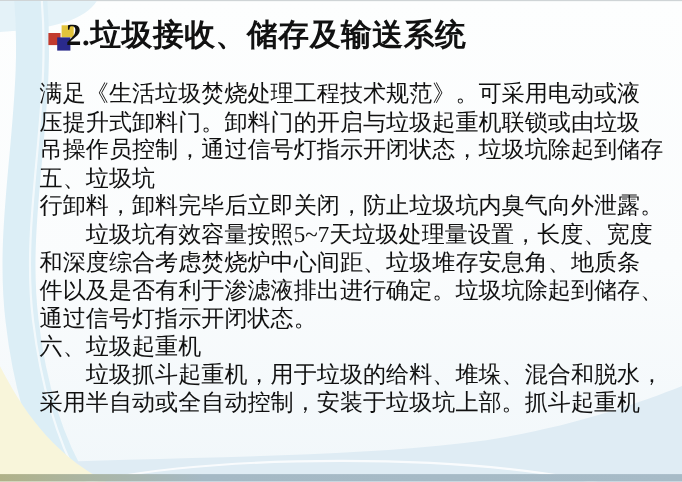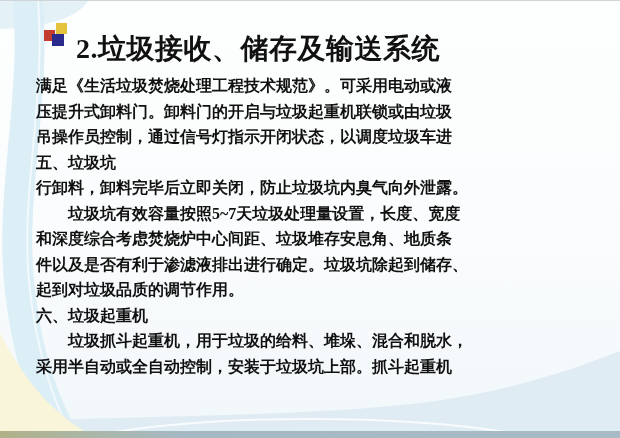--- a/index.html
+++ b/index.html
@@ -15,31 +15,31 @@
   }
   .bg{position:absolute;left:0;top:0;width:620px;height:438px;}
   .title-bullet{
     position:absolute;left:44px;top:21px;width:26px;height:26px;
   }
   .title-bullet .sq{position:absolute;display:block;}
   .sq-yellow{left:12px;top:1px;width:11px;height:11px;background:var(--bullet-yellow,#e3c43c);}
   .sq-red{left:0px;top:8px;width:11px;height:11px;background:var(--bullet-red,#c23b2e);}
   .sq-blue{left:8px;top:12px;width:12px;height:12px;background:var(--bullet-blue,#2a2a8c);}
   .slide-title{
-    position:absolute;left:60px;top:14px;margin:16px;
+    position:absolute;left:60px;top:14px;margin:0;
     font-size:28px;line-height:36px;font-weight:bold;
     color:var(--text,#111);
     white-space:nowrap;
     letter-spacing:0.5px;
   }
   .body-text{
     position:absolute;left:36px;top:72px;right:10px;
     color:var(--text,#111);
-    font-size:16px;line-height:25.5px;
-    font-weight:700;
+    font-size:21px;line-height:25.5px;
+    font-weight:400;
   }
   .body-text .line{white-space:nowrap;}
   .bottom-strip{
     position:absolute;left:0;bottom:0;width:620px;height:7px;
     background:linear-gradient(90deg,#b0b188 0%,#aab6a8 15%,#a5b9c5 30%,#a7bbc7 100%);
   }
 </style>
 </head>
 <body>
 
@@ -63,26 +63,26 @@
     <i class="sq sq-yellow"></i>
     <i class="sq sq-red"></i>
     <i class="sq sq-blue"></i>
   </span>
 
   <h1 class="slide-title">2.垃圾接收、储存及输送系统</h1>
 
   <div class="body-text">
     <div class="line">满足《生活垃圾焚烧处理工程技术规范》。可采用电动或液</div>
     <div class="line">压提升式卸料门。卸料门的开启与垃圾起重机联锁或由垃圾</div>
-    <div class="line">吊操作员控制，通过信号灯指示开闭状态，以调度垃圾车进</div>
+    <div class="line">吊操作员控制，通过信号灯指示开闭状态，垃圾坑除起到储存</div>
     <div class="line">五、垃圾坑</div>
     <div class="line">行卸料，卸料完毕后立即关闭，防止垃圾坑内臭气向外泄露。</div>
     <div class="line">　　垃圾坑有效容量按照5~7天垃圾处理量设置，长度、宽度</div>
     <div class="line">和深度综合考虑焚烧炉中心间距、垃圾堆存安息角、地质条</div>
     <div class="line">件以及是否有利于渗滤液排出进行确定。垃圾坑除起到储存、</div>
-    <div class="line">起到对垃圾品质的调节作用。</div>
+    <div class="line">通过信号灯指示开闭状态。</div>
     <div class="line">六、垃圾起重机</div>
     <div class="line">　　垃圾抓斗起重机，用于垃圾的给料、堆垛、混合和脱水，</div>
     <div class="line">采用半自动或全自动控制，安装于垃圾坑上部。抓斗起重机</div>
   </div>
 
   <div class="bottom-strip"></div>
 </div>
 
 </body></html>

